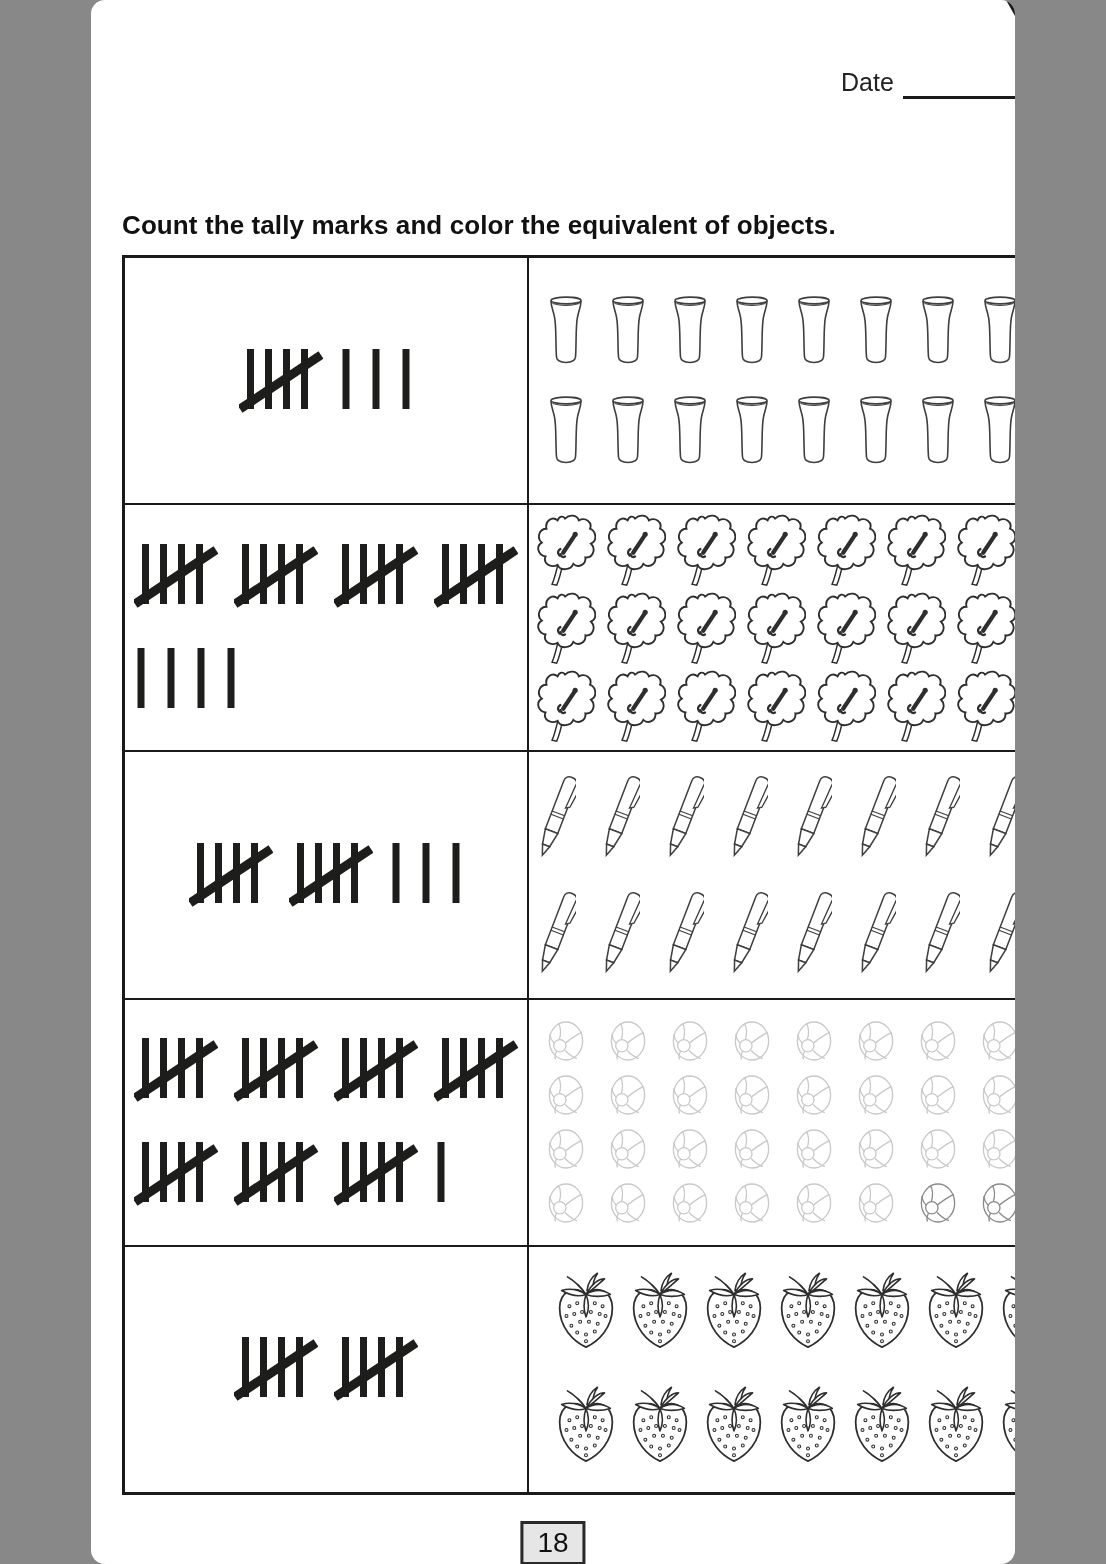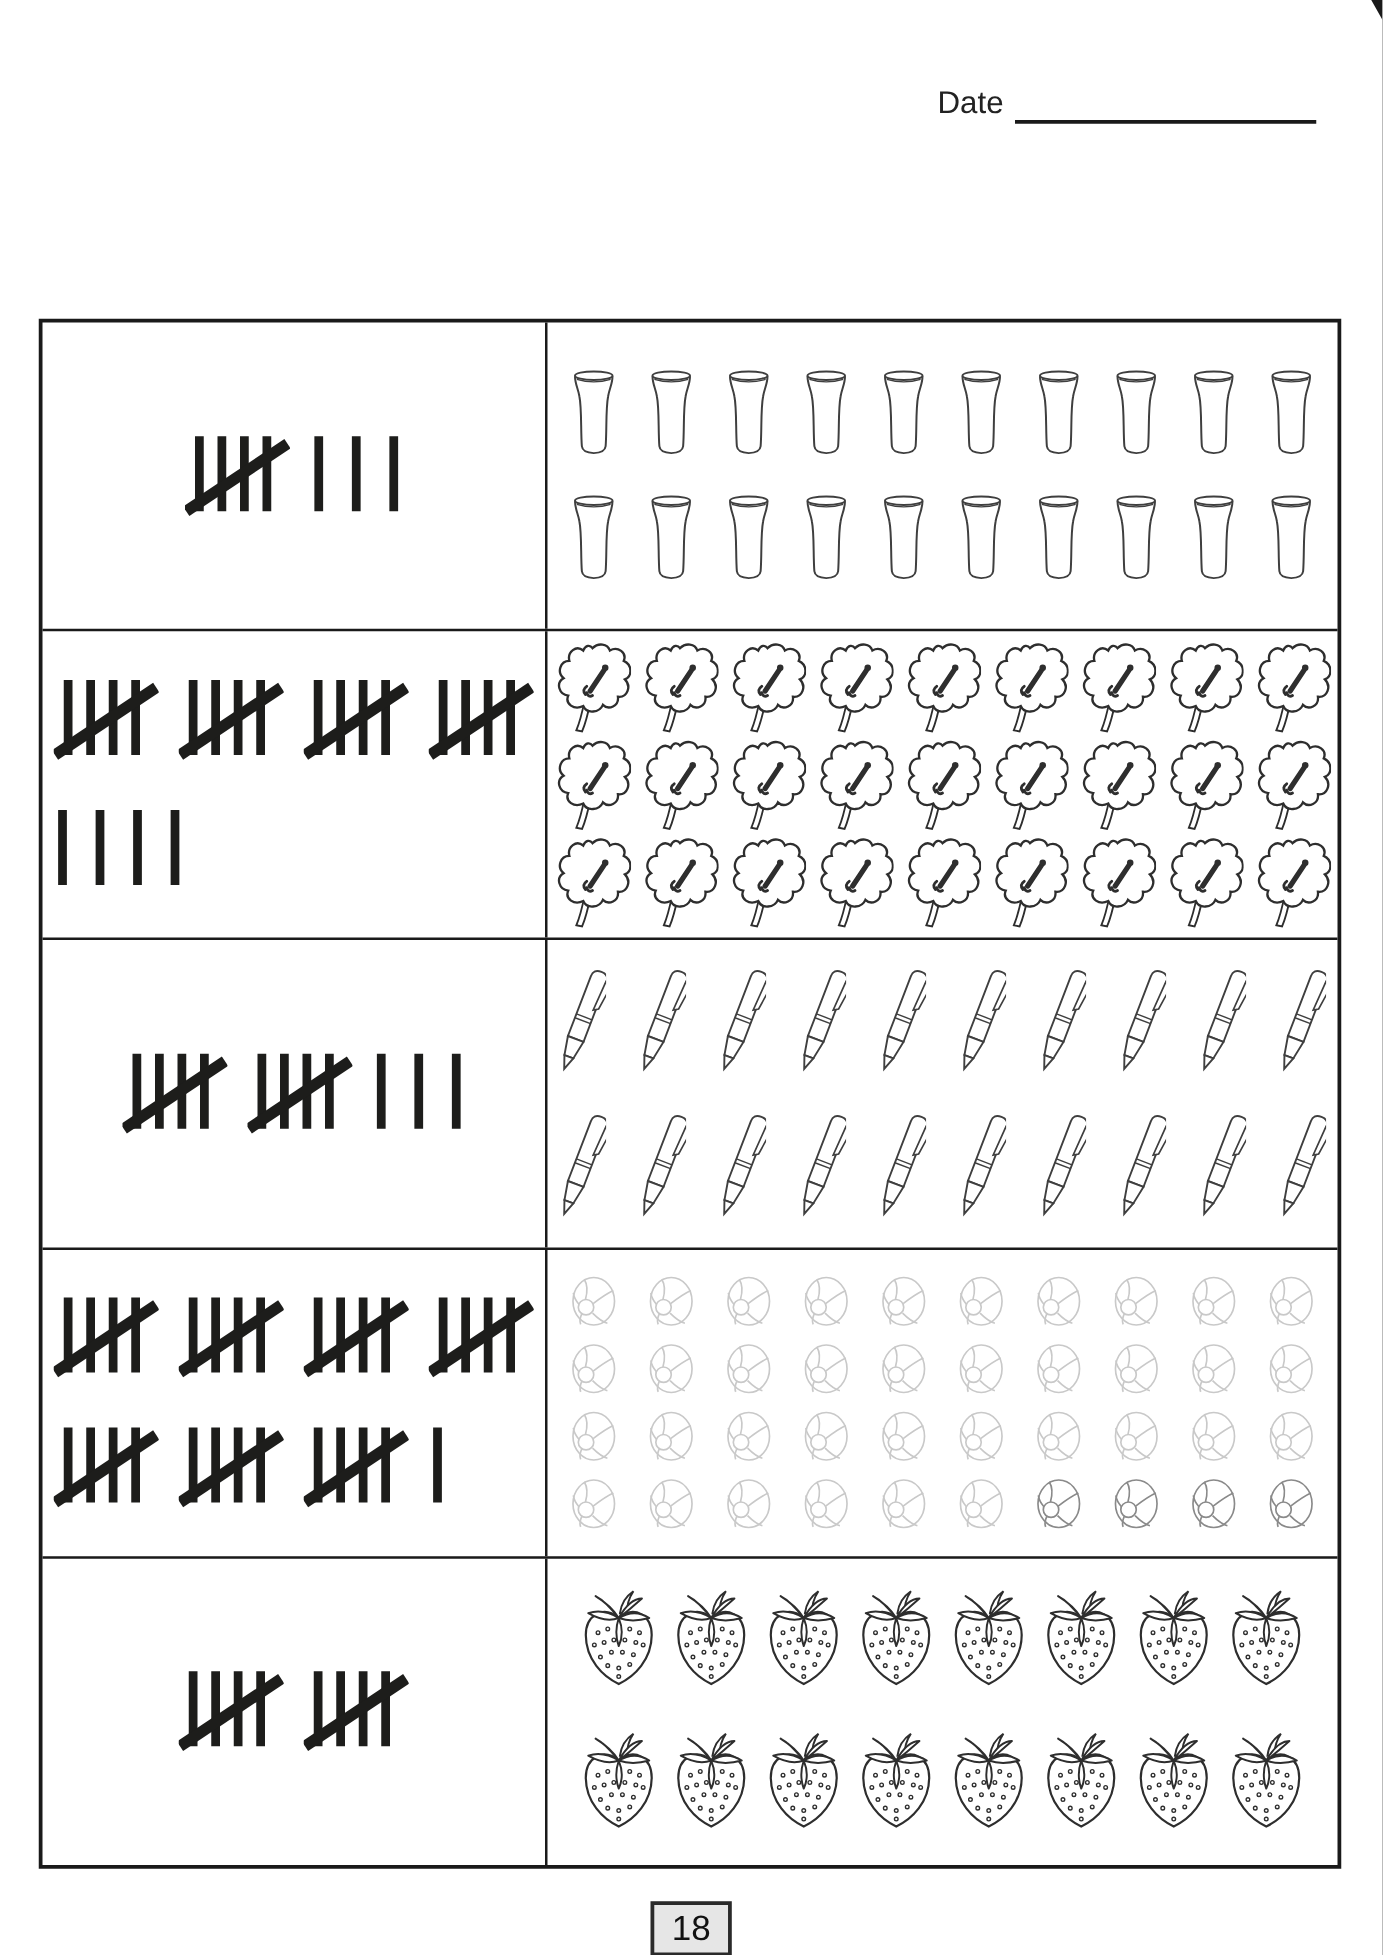--- a/index.html
+++ b/index.html
@@ -1,23 +1,24 @@
 <!DOCTYPE html>
 <html><head>
 <meta charset="utf-8">
 <style>
   html,body{margin:0;padding:0;background:#888;}
   .page{
     position:relative;
-    width:1106px;height:1564px;
+    width:924px;height:1564px;
     background:#ffffff;
     font-family:"Liberation Sans", sans-serif;
     color:#1a1a1a;
     overflow:hidden;
     margin:0 auto;
+    border-radius:14px;
   }
   .corner-mark{
     position:absolute;top:0;right:0;
     width:0;height:0;
     border-left:9px solid transparent;
     border-top:16px solid #1a1a1a;
   }
   .date-row{position:absolute;left:750px;top:68px;}
   .date-label{font-size:25px;color:#222;}
   .date-line{
@@ -65,20 +66,21 @@
 
 <div class="page">
 
   <div class="corner-mark"></div>
 
   <div class="date-row">
     <span class="date-label">Date</span>
   </div>
   <div class="date-line"></div>
 
+  <div class="instruction">Count the tally marks and color the equivalent of objects.</div>
 
   <div class="worksheet-table">
       <div class="trow">
         <div class="cell tally-cell">
           <div class="tally-block" style="color: rgb(29, 29, 27);">
             <div class="tally-line">
               <svg class="t5">
                 <use href="#tally5" xlink:href="#tally5"></use>
               </svg>
               <svg class="t1">

